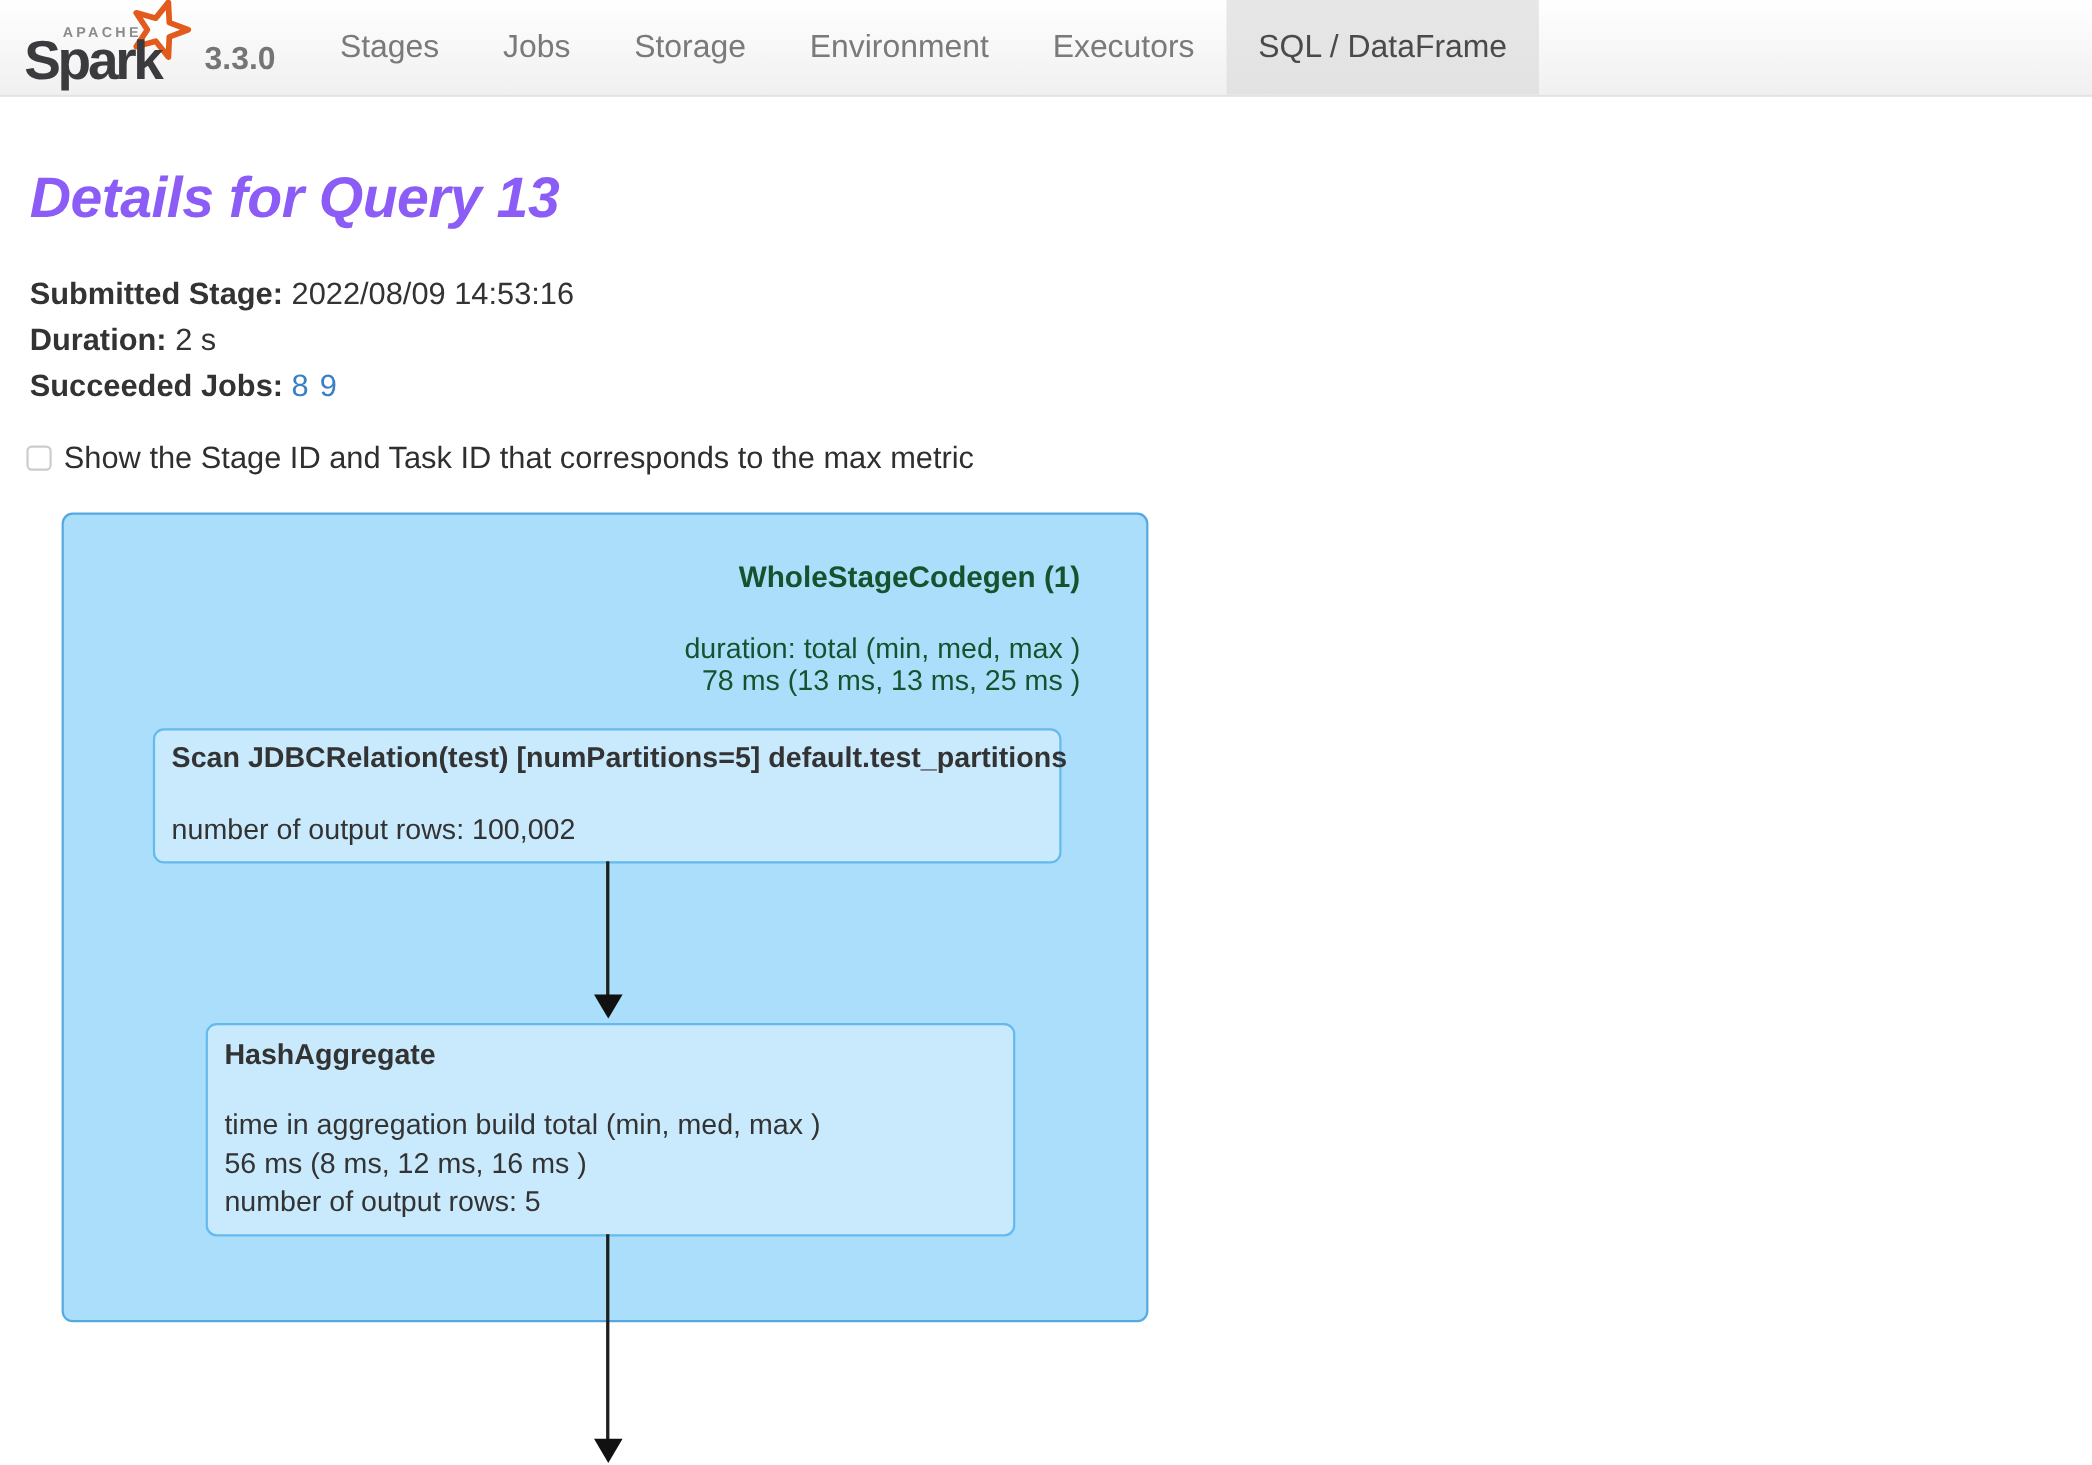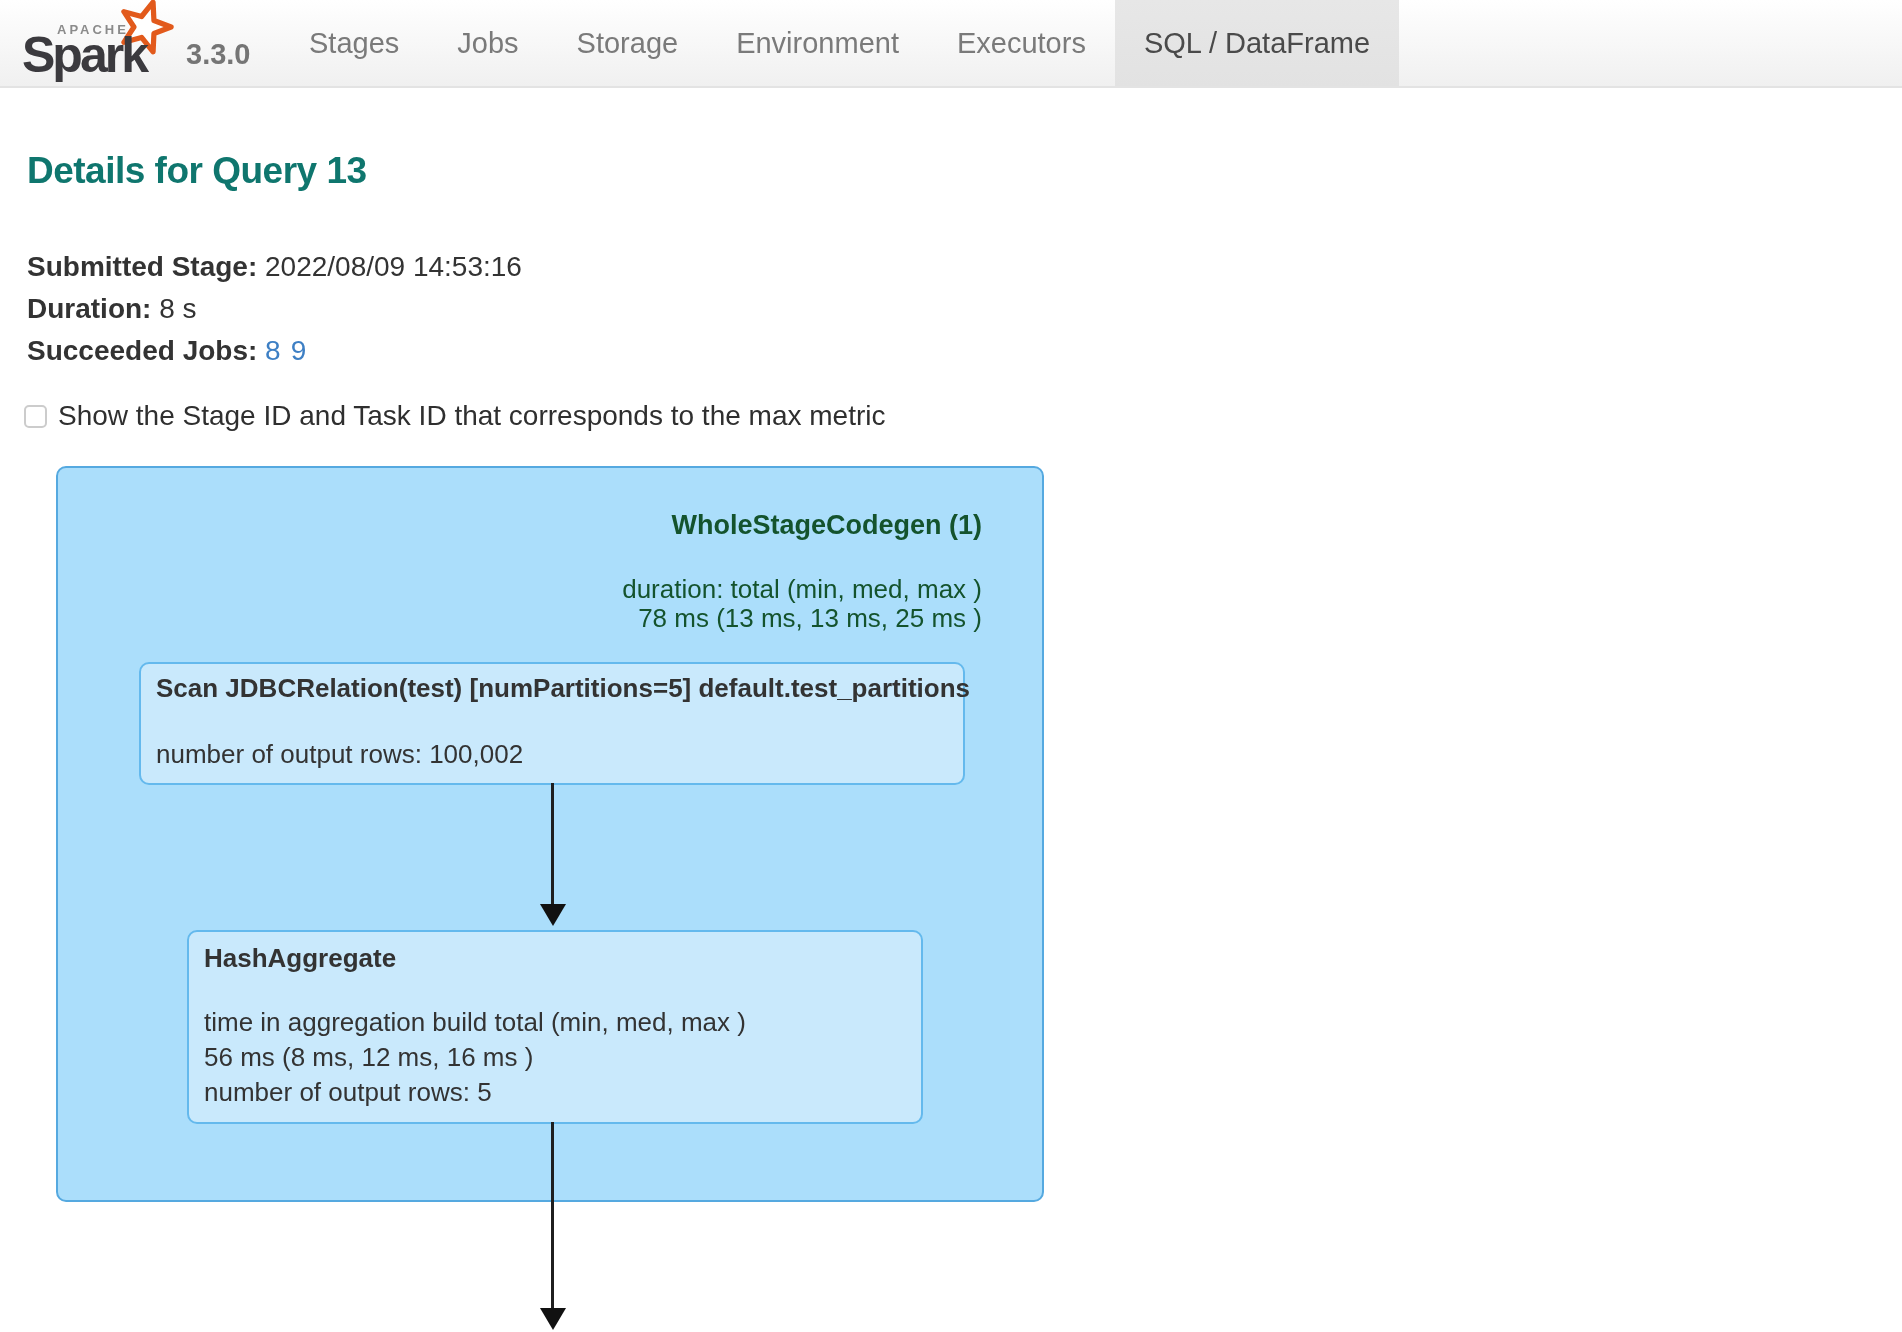--- a/index.html
+++ b/index.html
@@ -25,22 +25,22 @@
     letter-spacing:-3px;color:#3b3a3e;}
   .brand .star{position:absolute;left:116px;top:-2px;width:58px;height:58px;transform:rotate(18deg);}
   .brand .version{position:absolute;left:186px;top:38px;font-size:29px;font-weight:bold;color:#757575;}
 
   .tabs{position:absolute;left:280px;top:0;height:86px;display:flex;list-style:none;}
   .tab{height:86px;display:flex;align-items:center;padding:0 29px;font-size:29px;
     color:#7a7a7a;text-decoration:none;cursor:pointer;}
   .tab.active{background:linear-gradient(var(--active-tab-bg),#e2e2e2);color:#4a4a4a;}
 
   
-  .page-title{position:absolute;left:27px;top:150px;font-size:37px;font-weight:bold;
-    letter-spacing:-0.5px;color:#0f766e;}
+  .page-title{position:absolute;left:27px;top:150px;font-size:52px;font-weight:bold;
+    letter-spacing:-0.5px;color:#8b5cf6;font-style:italic;}
   .meta{position:absolute;left:27px;top:246px;font-size:28px;color:#333;line-height:42px;}
   .meta .row{white-space:nowrap;}
   .meta b{font-weight:bold;}
   .meta a{color:var(--link);text-decoration:none;cursor:pointer;}
   .meta a + a{margin-left:10px;}
 
   .checkbox-row{position:absolute;left:24px;top:400px;display:flex;align-items:center;}
   .checkbox-row input{width:23px;height:23px;margin:0 11px 0 0;accent-color:#fff;
     appearance:none;border:2px solid #ccc;border-radius:5px;background:#fff;cursor:pointer;}
   .checkbox-row input:checked{background:var(--link);}
@@ -96,21 +96,21 @@
 
   <h2 class="page-title">Details for Query 13</h2>
 
   <div class="meta">
     <div class="row">
       <b>Submitted Stage:</b>
       <span>2022/08/09 14:53:16</span>
     </div>
     <div class="row">
       <b>Duration:</b>
-      <span>8 s</span>
+      <span>2 s</span>
     </div>
     <div class="row">
       <b>Succeeded Jobs:</b>
       <a>8</a><a>9</a>
     </div>
   </div>
 
   <div class="checkbox-row">
     <input type="checkbox" id="maxmetric" style="">
     <label for="maxmetric">Show the Stage ID and Task ID that corresponds to the max metric</label>

